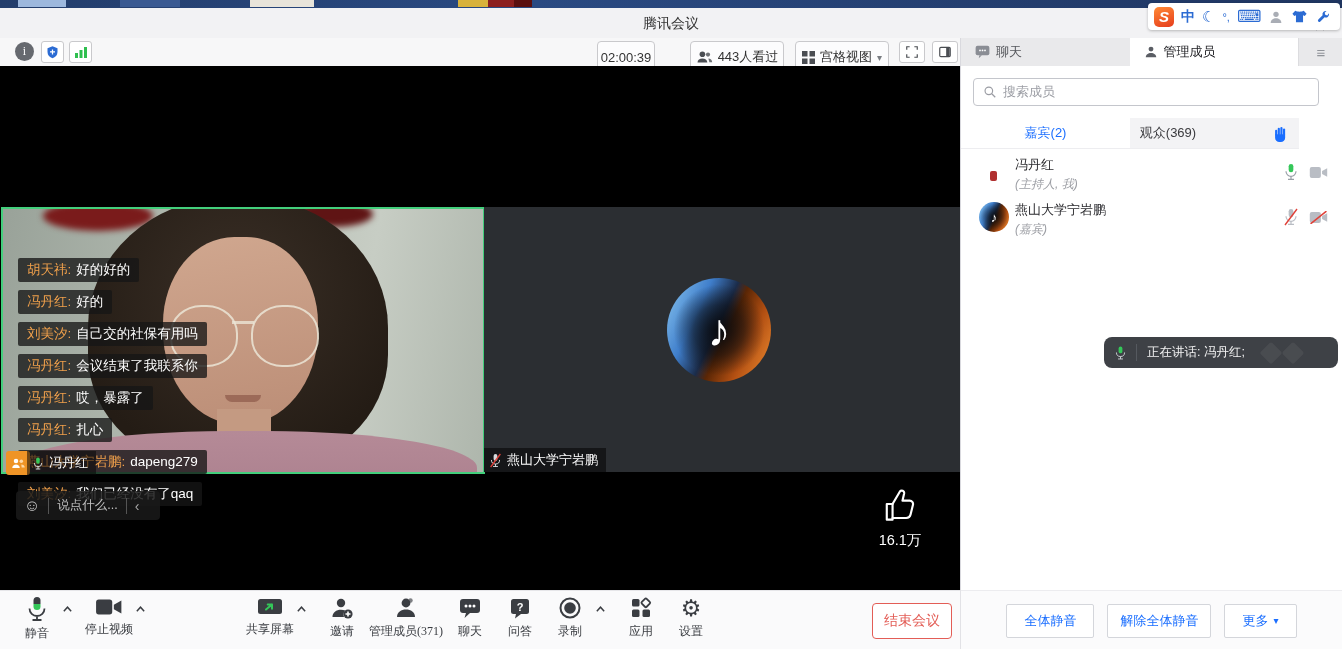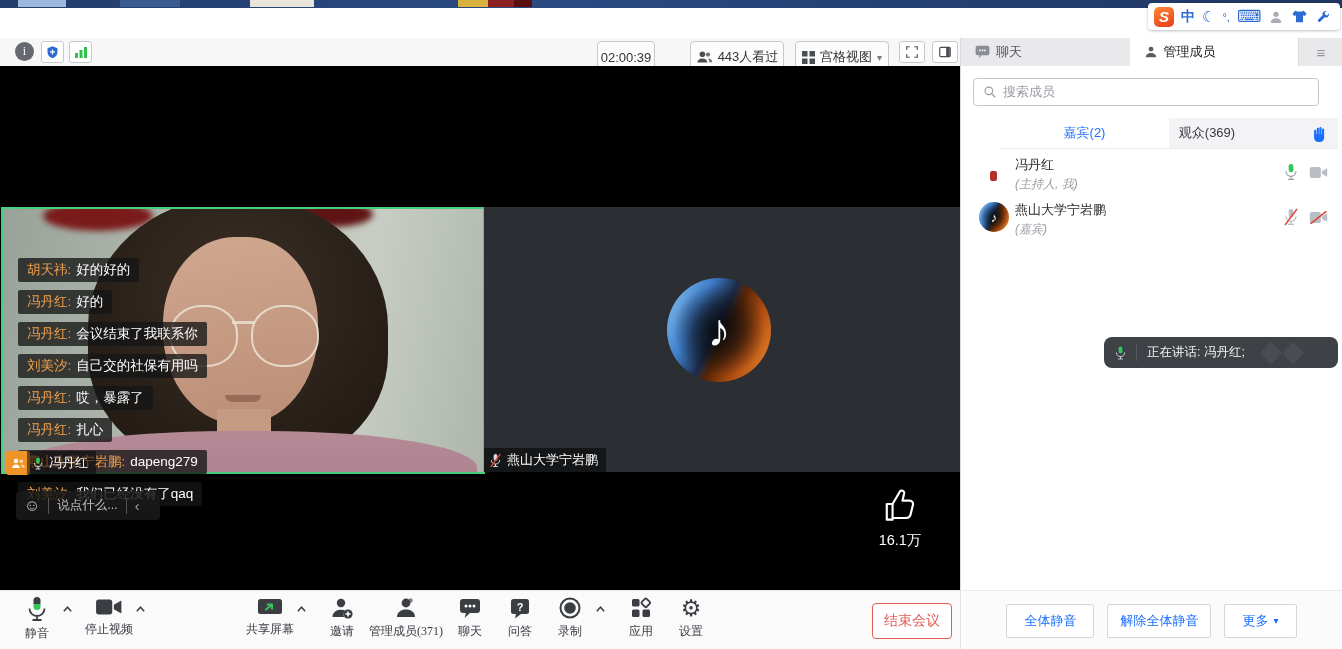--- a/index.html
+++ b/index.html
@@ -23,21 +23,21 @@
   .sqbox{position:absolute;top:3px;width:23px;height:22px;border:1px solid #c9c9cc;border-radius:3px;background:#fff;
          display:flex;align-items:center;justify-content:center;box-sizing:border-box;}
   
   .phead{top:38px;left:960px;width:382px;height:28px;background:#e9e9eb;border-left:1px solid #d9d9de;display:flex;}
   .ptab{flex:1;display:flex;align-items:center;gap:6px;padding-left:14px;font-size:13px;color:#55575c;}
   .ptab.active{background:#fff;color:#1b1b1f;}
   .pmenu{width:44px;display:flex;align-items:center;justify-content:center;color:#909399;border-left:1px solid #dcdcdf;font-size:15px;}
   .pbody{top:66px;left:960px;width:382px;height:524px;background:#fff;border-left:1px solid #d9d9de;box-sizing:border-box;}
   .search{position:absolute;top:12px;left:12px;width:346px;height:28px;border:1px solid #c4c6cc;border-radius:4px;
           display:flex;align-items:center;gap:6px;padding-left:9px;box-sizing:border-box;color:#9a9ca3;font-size:13px;}
-  .mtabs{position:absolute;top:52px;left:0;width:338px;height:30px;display:flex;border-bottom:1px solid #ededf0;margin-left:39px;}
+  .mtabs{position:absolute;top:52px;left:0;width:338px;height:30px;display:flex;border-bottom:1px solid #ededf0;}
   .mtab{flex:1;display:flex;align-items:center;justify-content:center;font-size:13px;}
   .mtab.gray{background:#f3f3f5;color:#3a3a3e;gap:24px;}
   .mtab.act{color:#1a6eff;background:#fff;}
   .member{position:absolute;left:0;width:374px;height:46px;}
   .mname{font-size:13px;color:#2a2a2e;}
   .mrole{font-size:12px;color:#9b9da3;margin-top:2px;font-style:italic;}
   .pfoot{top:590px;left:961px;width:381px;height:59px;background:#fbfbfc;display:flex;align-items:center;justify-content:center;gap:13px;border-top:1px solid #ececef;}
   .bluebtn{border:1px solid #d4d6db;border-radius:2px;background:#fff;color:#1a6eff;font-size:13px;padding:7px 17px;display:flex;align-items:center;gap:5px;}
   
   .stage{top:66px;left:0;width:960px;height:524px;background:#000;}
@@ -78,20 +78,23 @@
 
   <div class="abs desktop">
     <div class="frag" style="left:18px;width:48px;background:#9db8dd;"></div>
     <div class="frag" style="left:120px;width:60px;background:#3a5a92;"></div>
     <div class="frag" style="left:250px;width:64px;background:#e8e4da;"></div>
     <div class="frag" style="left:458px;width:30px;background:#d8b23c;"></div>
     <div class="frag" style="left:488px;width:26px;background:#8c1f1f;"></div>
     <div class="frag" style="left:514px;width:18px;background:#5a0f0f;"></div>
   </div>
 
+  <div class="abs titlebar">
+    <div class="title">腾讯会议</div>
+  </div>
   <div class="abs winctl" style="left:1320px;top:11px;">×</div>
   <svg class="abs" style="left:1314px;top:24px;" width="12" height="8" viewBox="0 0 12 8">
       <path d="M2 6 L6 2 L10 6" fill="none" stroke="#8a8a8e" stroke-width="1.6"></path>
     </svg>
 
   <div class="abs imebar">
     <div class="slogo i">S</div>
     <span class="imeblue">中</span>
     <span class="imeblue" style="font-size:15px;">☾</span>
     <span class="imeblue" style="font-size:11px;font-weight:normal;">°,</span>
@@ -264,22 +267,22 @@
             <path d="M4.5 12a7.5 7.5 0 0 0 15 0M12 19.5V24M7.5 24h9" fill="none" stroke="#d8dadd" stroke-width="1.8"></path>
             <path d="M3 25L21 1" stroke="#e04038" stroke-width="2.4"></path>
           </svg>
         <span>燕山大学宁岩鹏</span>
       </div>
     </div>
 
     <div class="chatstack">
       <div class="msg"><b>胡天祎:</b><span>好的好的</span></div>
       <div class="msg"><b>冯丹红:</b><span>好的</span></div>
+      <div class="msg"><b>刘美汐:</b><span>自己交的社保有用吗</span></div>
       <div class="msg"><b>冯丹红:</b><span>会议结束了我联系你</span></div>
-      <div class="msg"><b>刘美汐:</b><span>自己交的社保有用吗</span></div>
       <div class="msg"><b>冯丹红:</b><span>哎，暴露了</span></div>
       <div class="msg"><b>冯丹红:</b><span>扎心</span></div>
       <div class="msg"><b>燕山大学宁岩鹏:</b><span>dapeng279</span></div>
       <div class="msg"><b>刘美汐:</b><span>我们已经没有了qaq</span></div>
     </div>
 
     <div class="abs i" style="left:6px;top:385px;width:24px;height:24px;border-radius:3px;background:#ef9426;">
       <svg width="15" height="13" viewBox="0 0 24 20">
           <circle cx="8" cy="6" r="3.6" fill="#fff"></circle>
           <path d="M2 17c0-3.5 2.8-5.5 6-5.5s6 2 6 5.5z" fill="#fff"></path>

